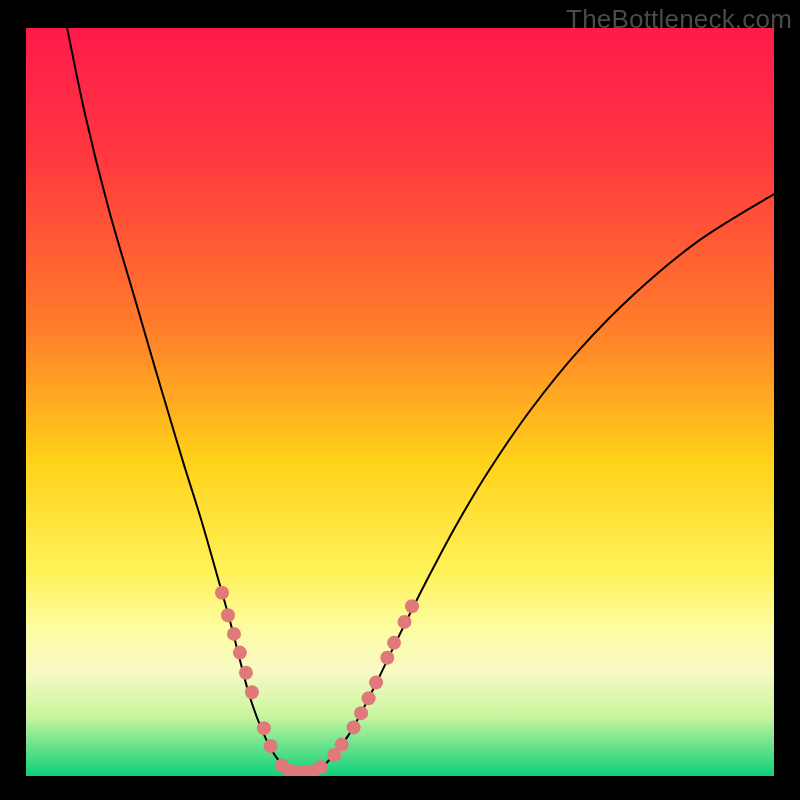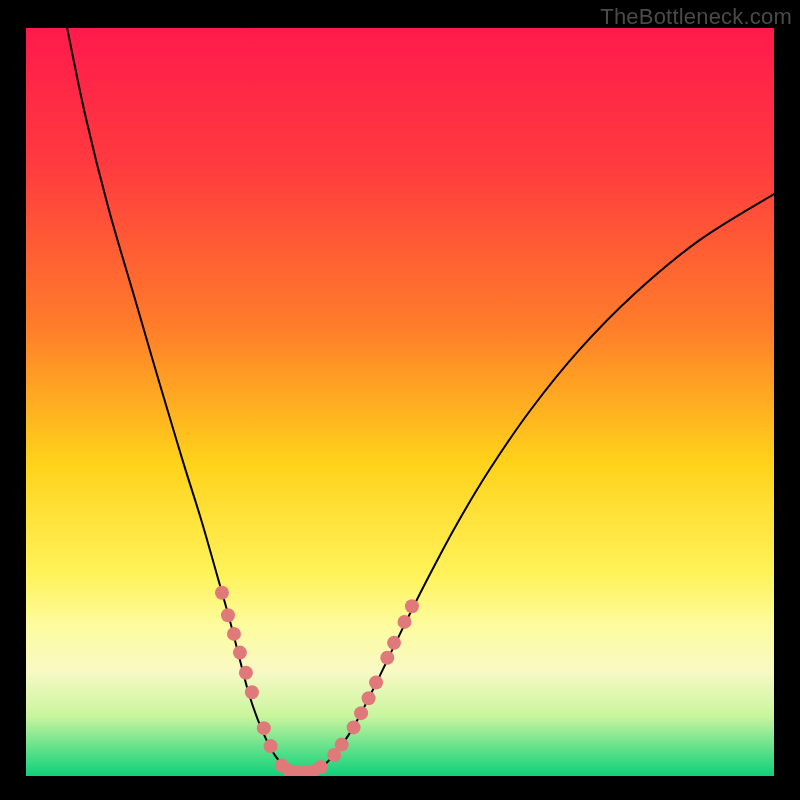--- a/index.html
+++ b/index.html
@@ -15,21 +15,21 @@
     position: relative;
     width: 800px;
     height: 800px;
     background: #000;
   }
   .watermark {
     position: absolute;
     top: 4px;
     right: 8px;
     color: #4a4a4a;
-    font-size: 22px;
+    font-size: 26px;
     font-weight: 500;
     letter-spacing: 0.2px;
     z-index: 20;
   }
 </style>
 </head>
 <body>
 
 <div class="outer">
   <div class="watermark">TheBottleneck.com</div>

